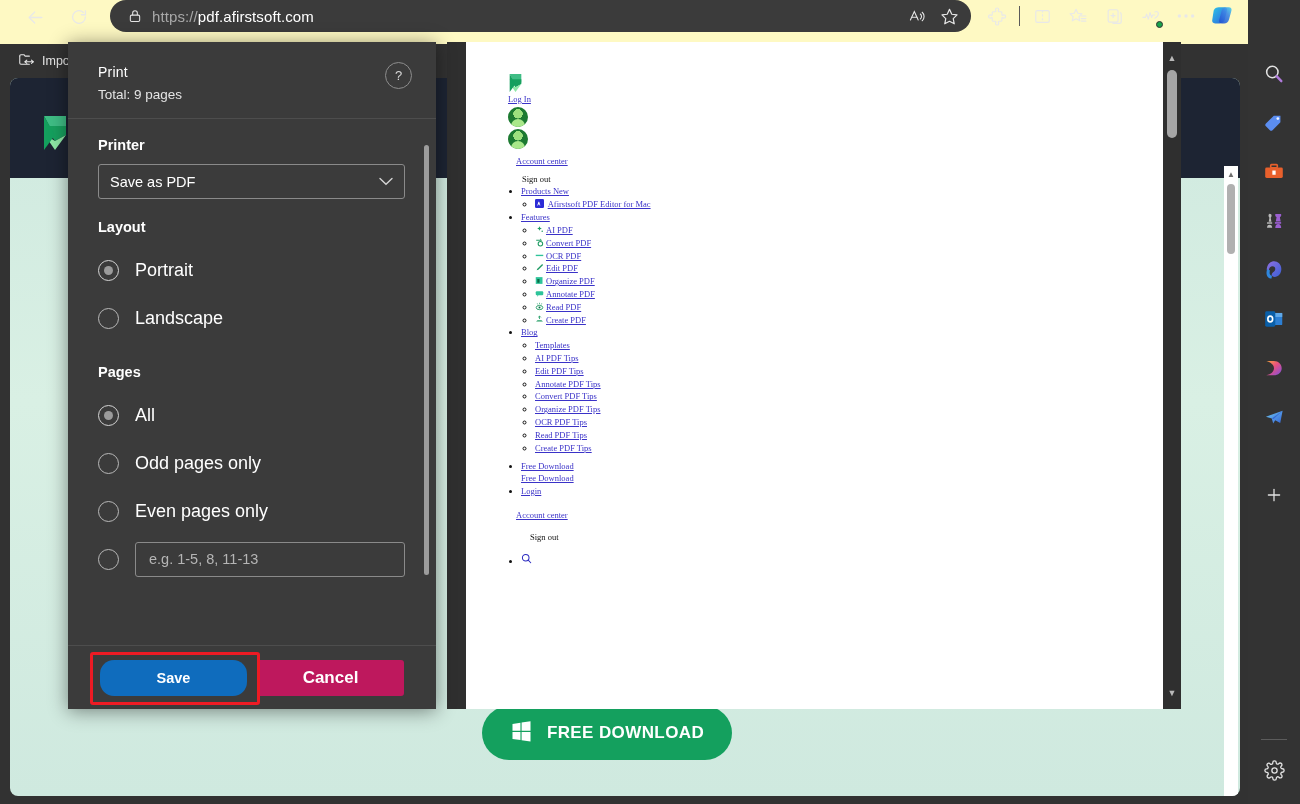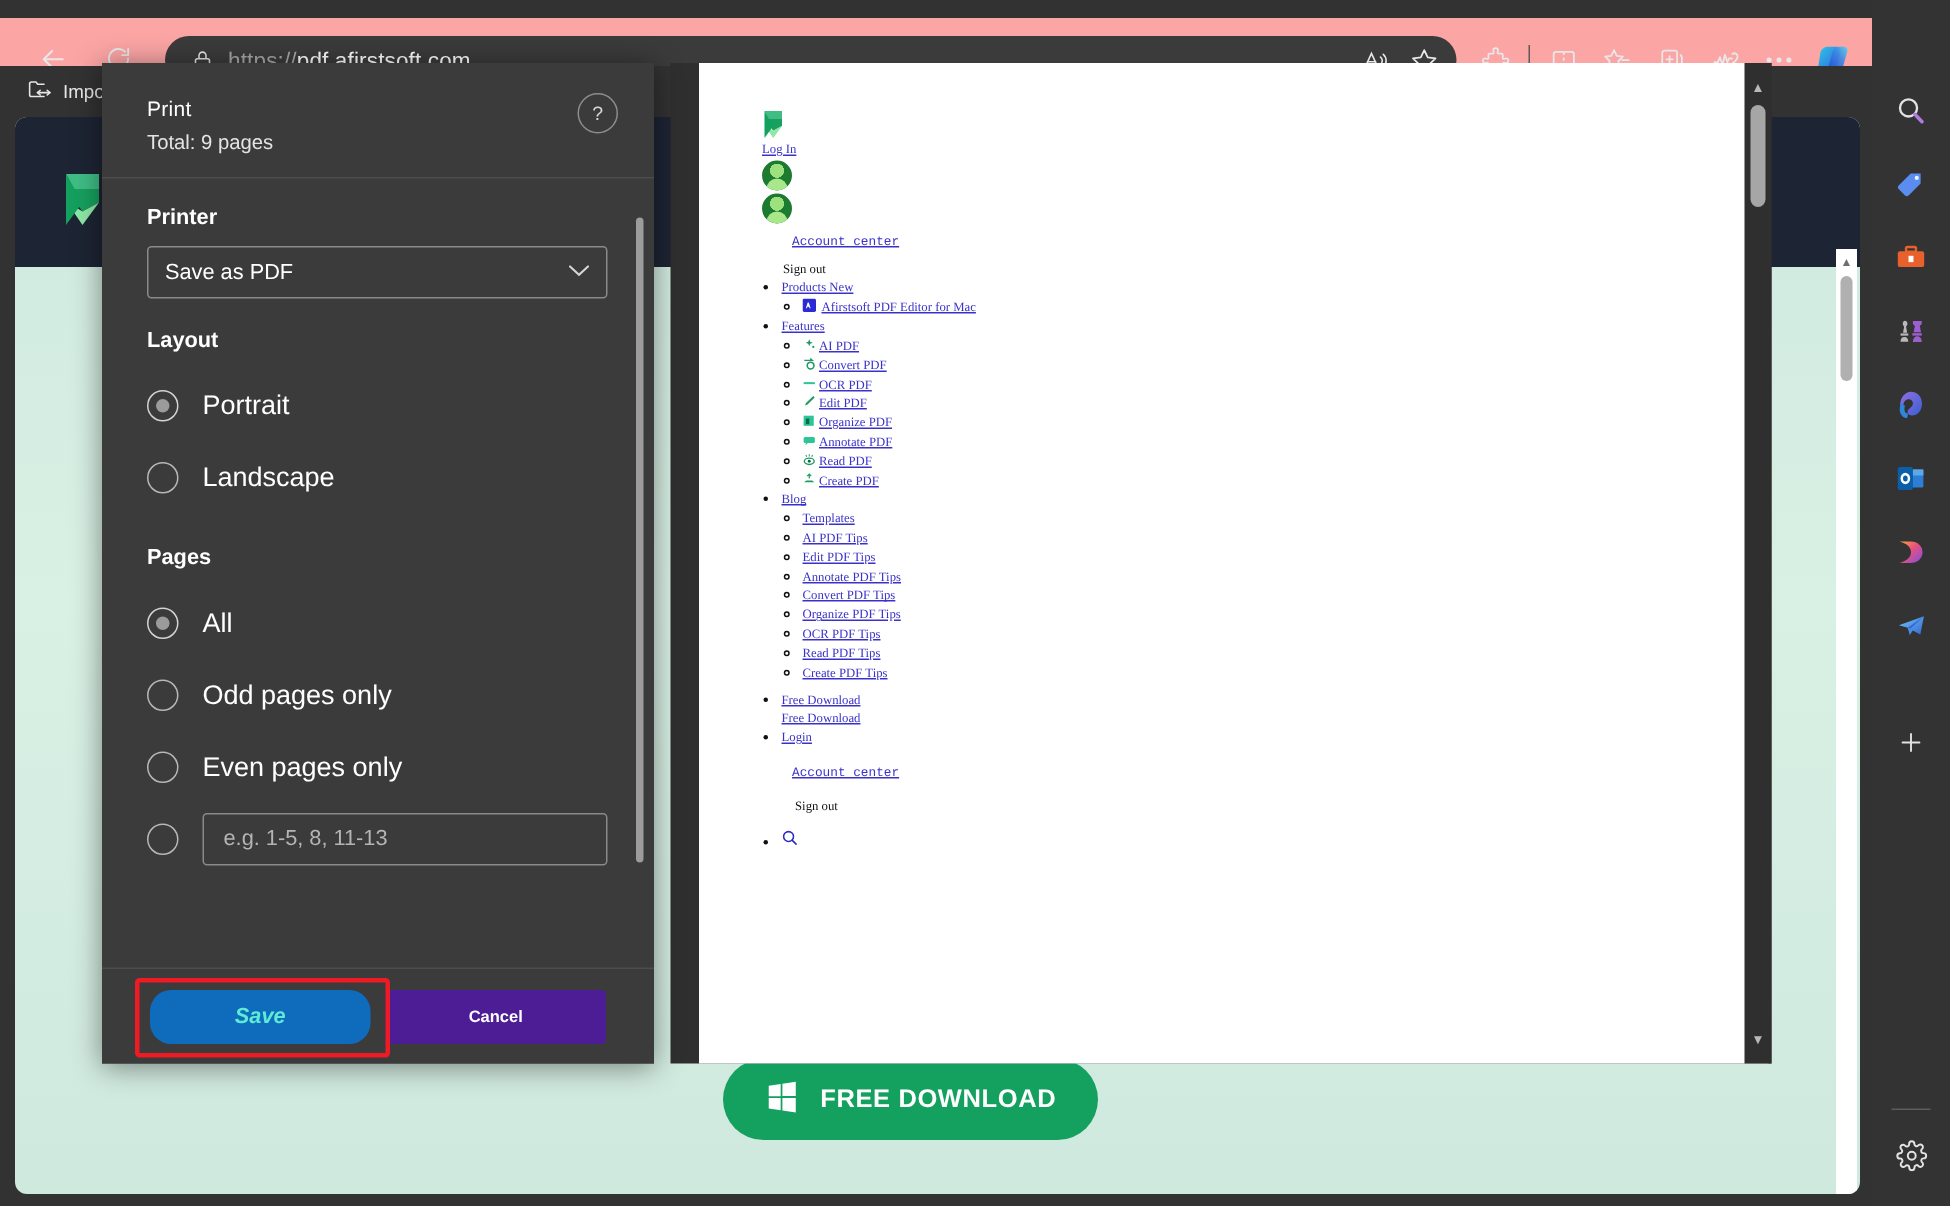--- a/index.html
+++ b/index.html
@@ -6,23 +6,23 @@
   html, body {
     width: 1300px; height: 804px;
     overflow: hidden;
     font-family: "Liberation Sans", sans-serif;
     background: #2b2b2b;
   }
   #root { position: relative; width: 1300px; height: 804px; background: #323232; }
 
   
   .browser-toolbar {
-    position: absolute; top: 12px; left: 0; width: 1248px; height: 44px;
-    background: #fca5a5;
-    display: flex; align-items: flex-end;
+    position: absolute; top: 0; left: 0; width: 1248px; height: 44px;
+    background: #fef9c3;
+    display: flex; align-items: flex-start;
   }
   .nav-btn {
     width: 34px; height: 34px; margin-left: 10px;
     display: flex; align-items: center; justify-content: center;
     border-radius: 5px; color: #e6e6e6;
   }
   .nav-btn:first-child { margin-left: 18px; }
   .addr-wrap {
     flex: 1; height: 32px; margin-left: 14px; margin-right: 8px;
     background: #3b3b3b; border-radius: 16px;
@@ -94,21 +94,21 @@
   
   .doc { position: absolute; top: 32px; left: 42px; width: 620px; font-family: "Liberation Serif", serif; font-size: 8.5px; color: #111; line-height: 1.45; }
   .doc a { color: #3a32c8; text-decoration: underline; }
   .doc-logo { width: 15px; height: 18px; margin-bottom: 1px; }
   .doc-avatar { width: 20px; height: 20px; border-radius: 50%; background: radial-gradient(circle at 50% 34%, #9de07e 0 28%, #1c7a31 29% 100%); margin: 2px 0; position: relative; overflow: hidden; }
   .doc-avatar::after { content:""; position:absolute; bottom:-1px; left:3px; width:14px; height:9px; border-radius:7px 7px 0 0; background:#a9e88a; }
   ul.doc-list { list-style: disc; margin-left: 13px; }
   ul.doc-list ul { list-style: circle; margin-left: 14px; }
   ul.doc-list li { margin: 0.5px 0; }
   .fico { display: inline-block; width: 9px; height: 9px; vertical-align: -1px; margin-right: 2px; }
-  .indent1 { margin-left: 20px; margin-top: 6px; font-family: Liberation Mono, monospace; }
+  .indent1 { margin-left: 8px; margin-top: 6px; }
   .indent2 { margin-left: 14px; margin-top: 5px; }
 
   
   .print-dialog {
     position: absolute; top: 42px; left: 68px; width: 368px; height: 667px;
     background: #3b3b3b;
     box-shadow: 0 2px 18px rgba(0,0,0,.45);
     display: flex; flex-direction: column;
   }
   .pd-head { padding: 22px 30px 16px 30px; position: relative; }
@@ -146,28 +146,28 @@
     width: 270px; height: 35px; background: #3b3b3b;
     border: 1px solid #8a8a8a; border-radius: 3px;
     display: flex; align-items: center; padding: 0 13px;
     color: #b5b5b5; font-size: 14.5px;
   }
   .pd-foot {
     height: 64px; background: #3b3b3b; border-top: 1px solid #4d4d4d;
     display: flex; align-items: center; padding: 0 32px; gap: 10px; position: relative;
   }
   .btn-save {
-    width: 148px; height: 36px; background: #0f6cbd; color: #5eead4;
+    width: 148px; height: 36px; background: #0f6cbd; color: #ffffff;
     border-radius: 14px; display: flex; align-items: center; justify-content: center;
-    font-size: 14.5px; font-weight: bold; font-style: italic;
+    font-size: 14.5px; font-weight: bold;
   }
   .btn-cancel {
-    width: 148px; height: 36px; background: #4c1d95; color: #ffffff;
+    width: 148px; height: 36px; background: #be185d; color: #ffffff;
     border-radius: 3px; display: flex; align-items: center; justify-content: center;
-    font-size: 11px; font-weight: bold;
+    font-size: 17px; font-weight: bold;
   }
   .highlight-box {
     position: absolute; left: 22px; top: 6px; width: 170px; height: 53px;
     border: 3px solid #ee1b24; border-radius: 3px; pointer-events: none;
   }
 
   
   .edge-sidebar {
     position: absolute; top: 0; right: 0; width: 52px; height: 804px;
     background: #333333;

